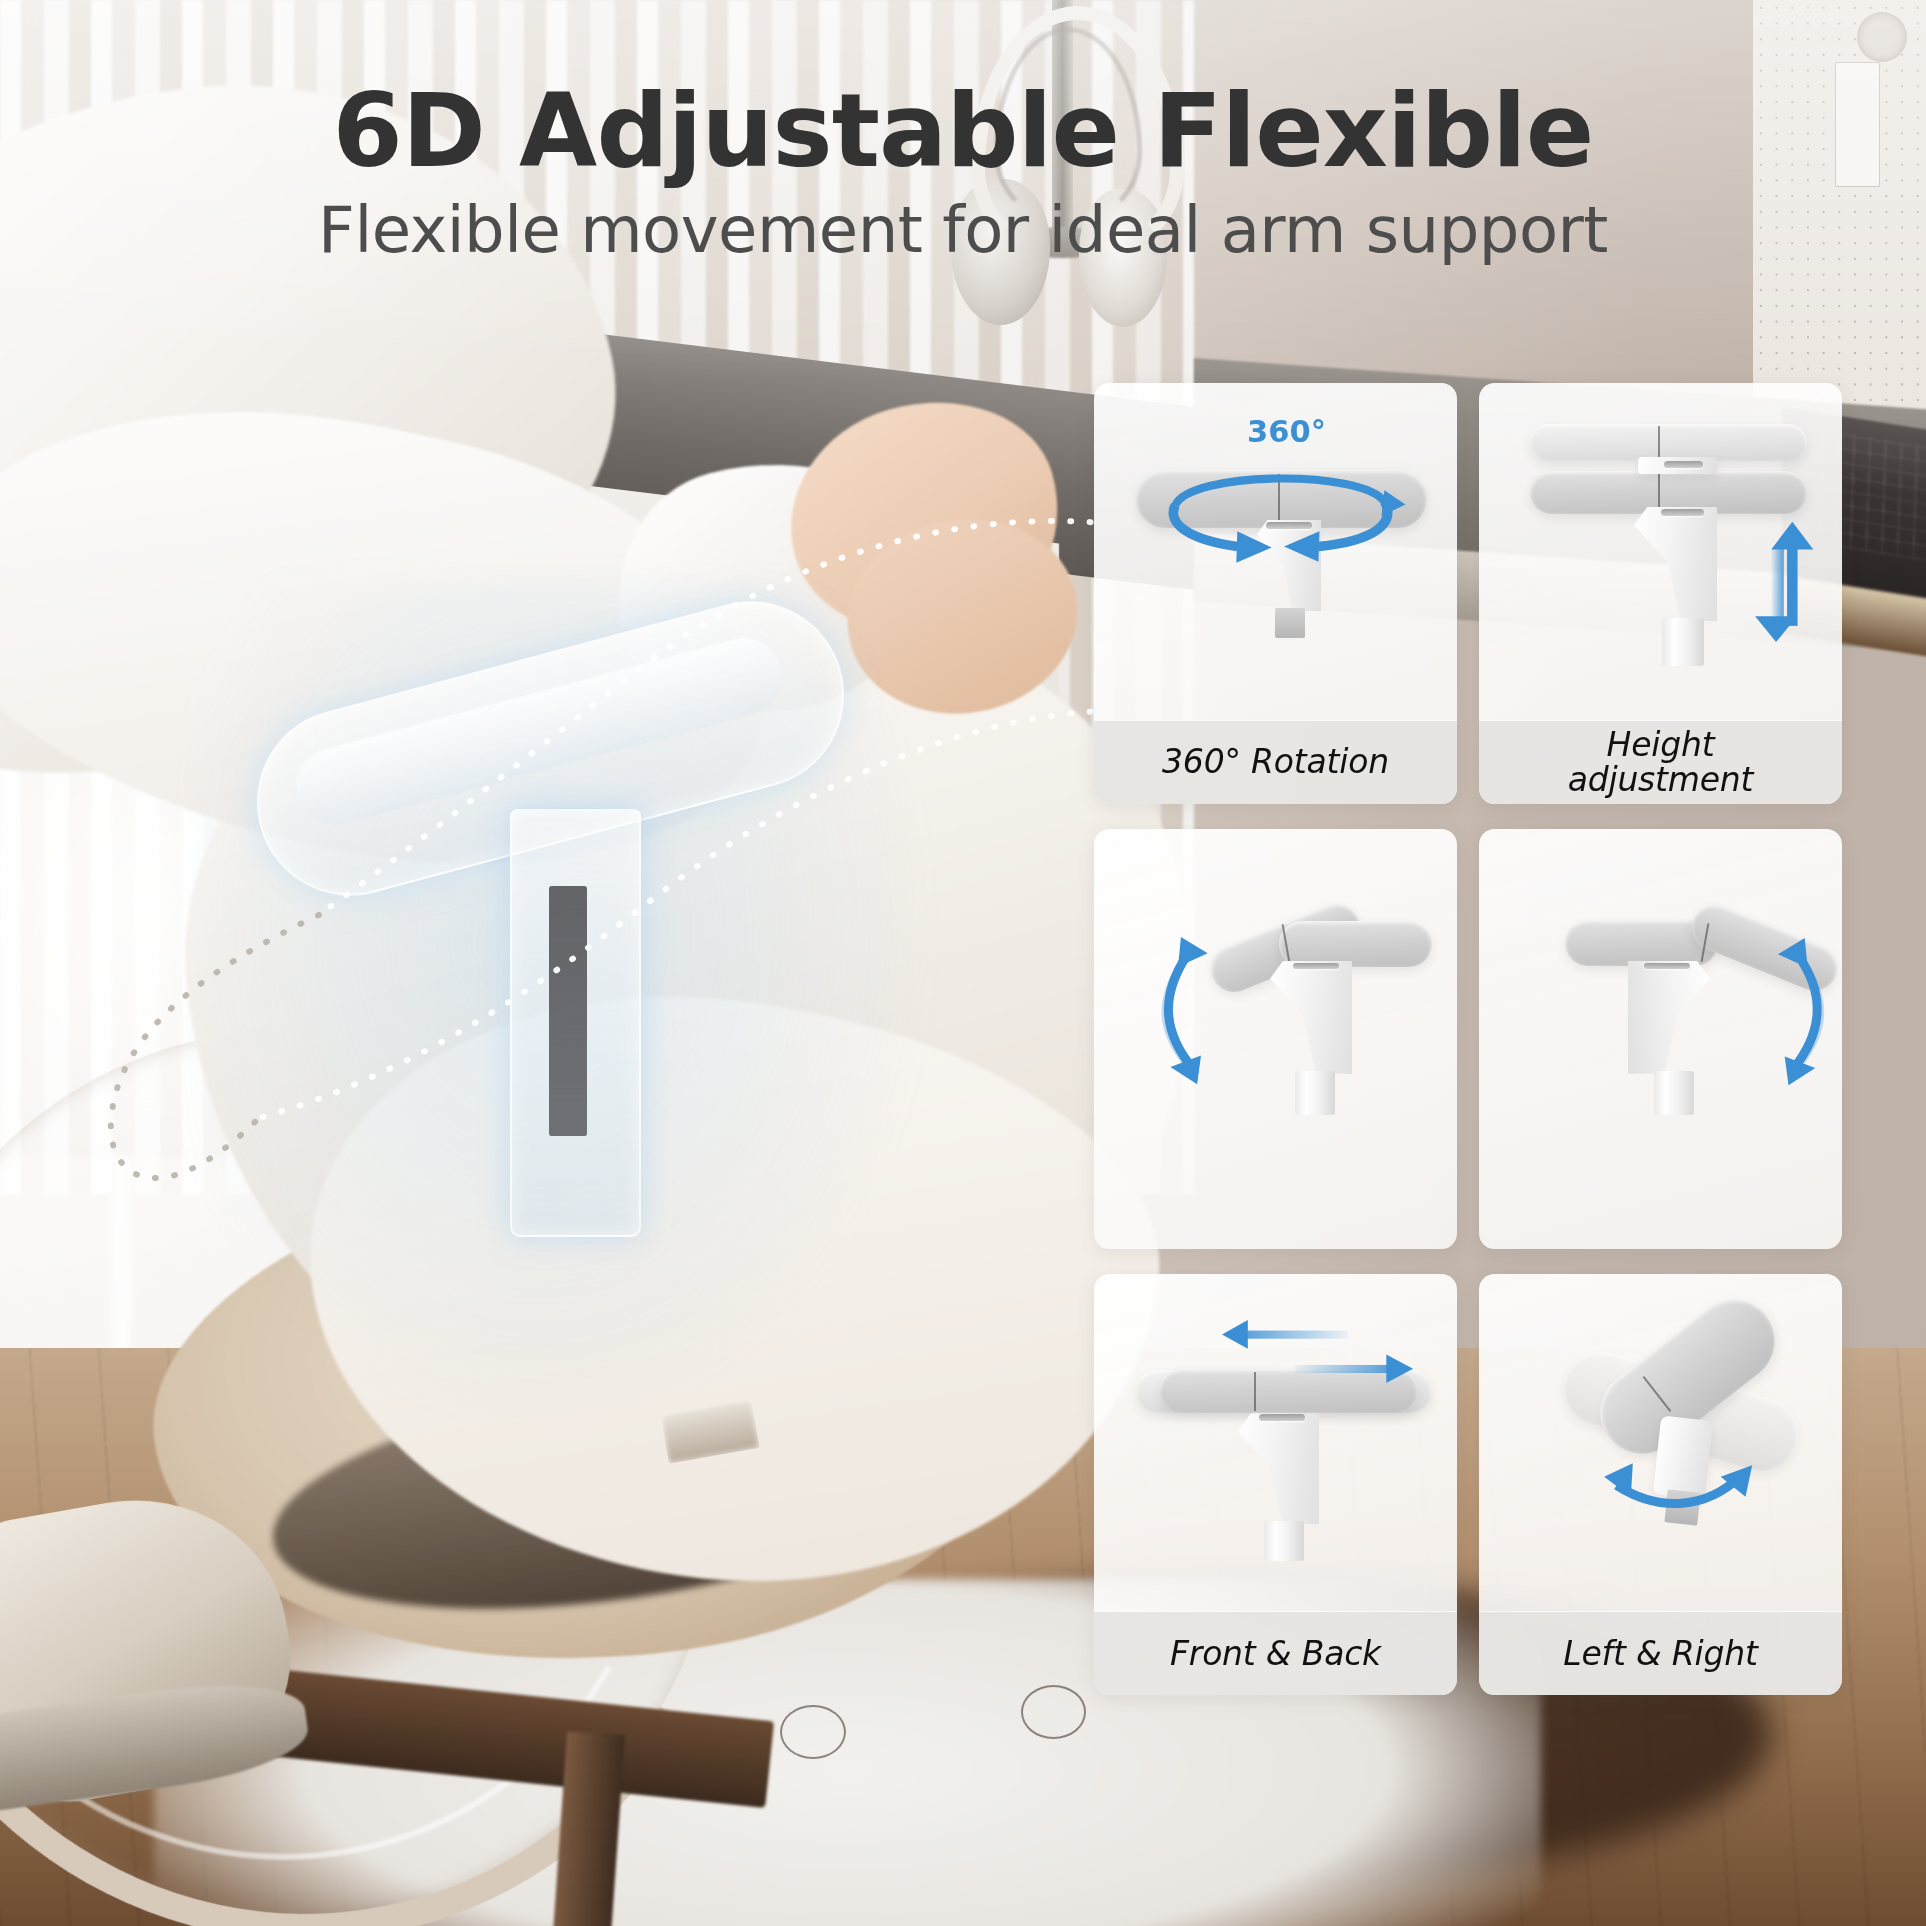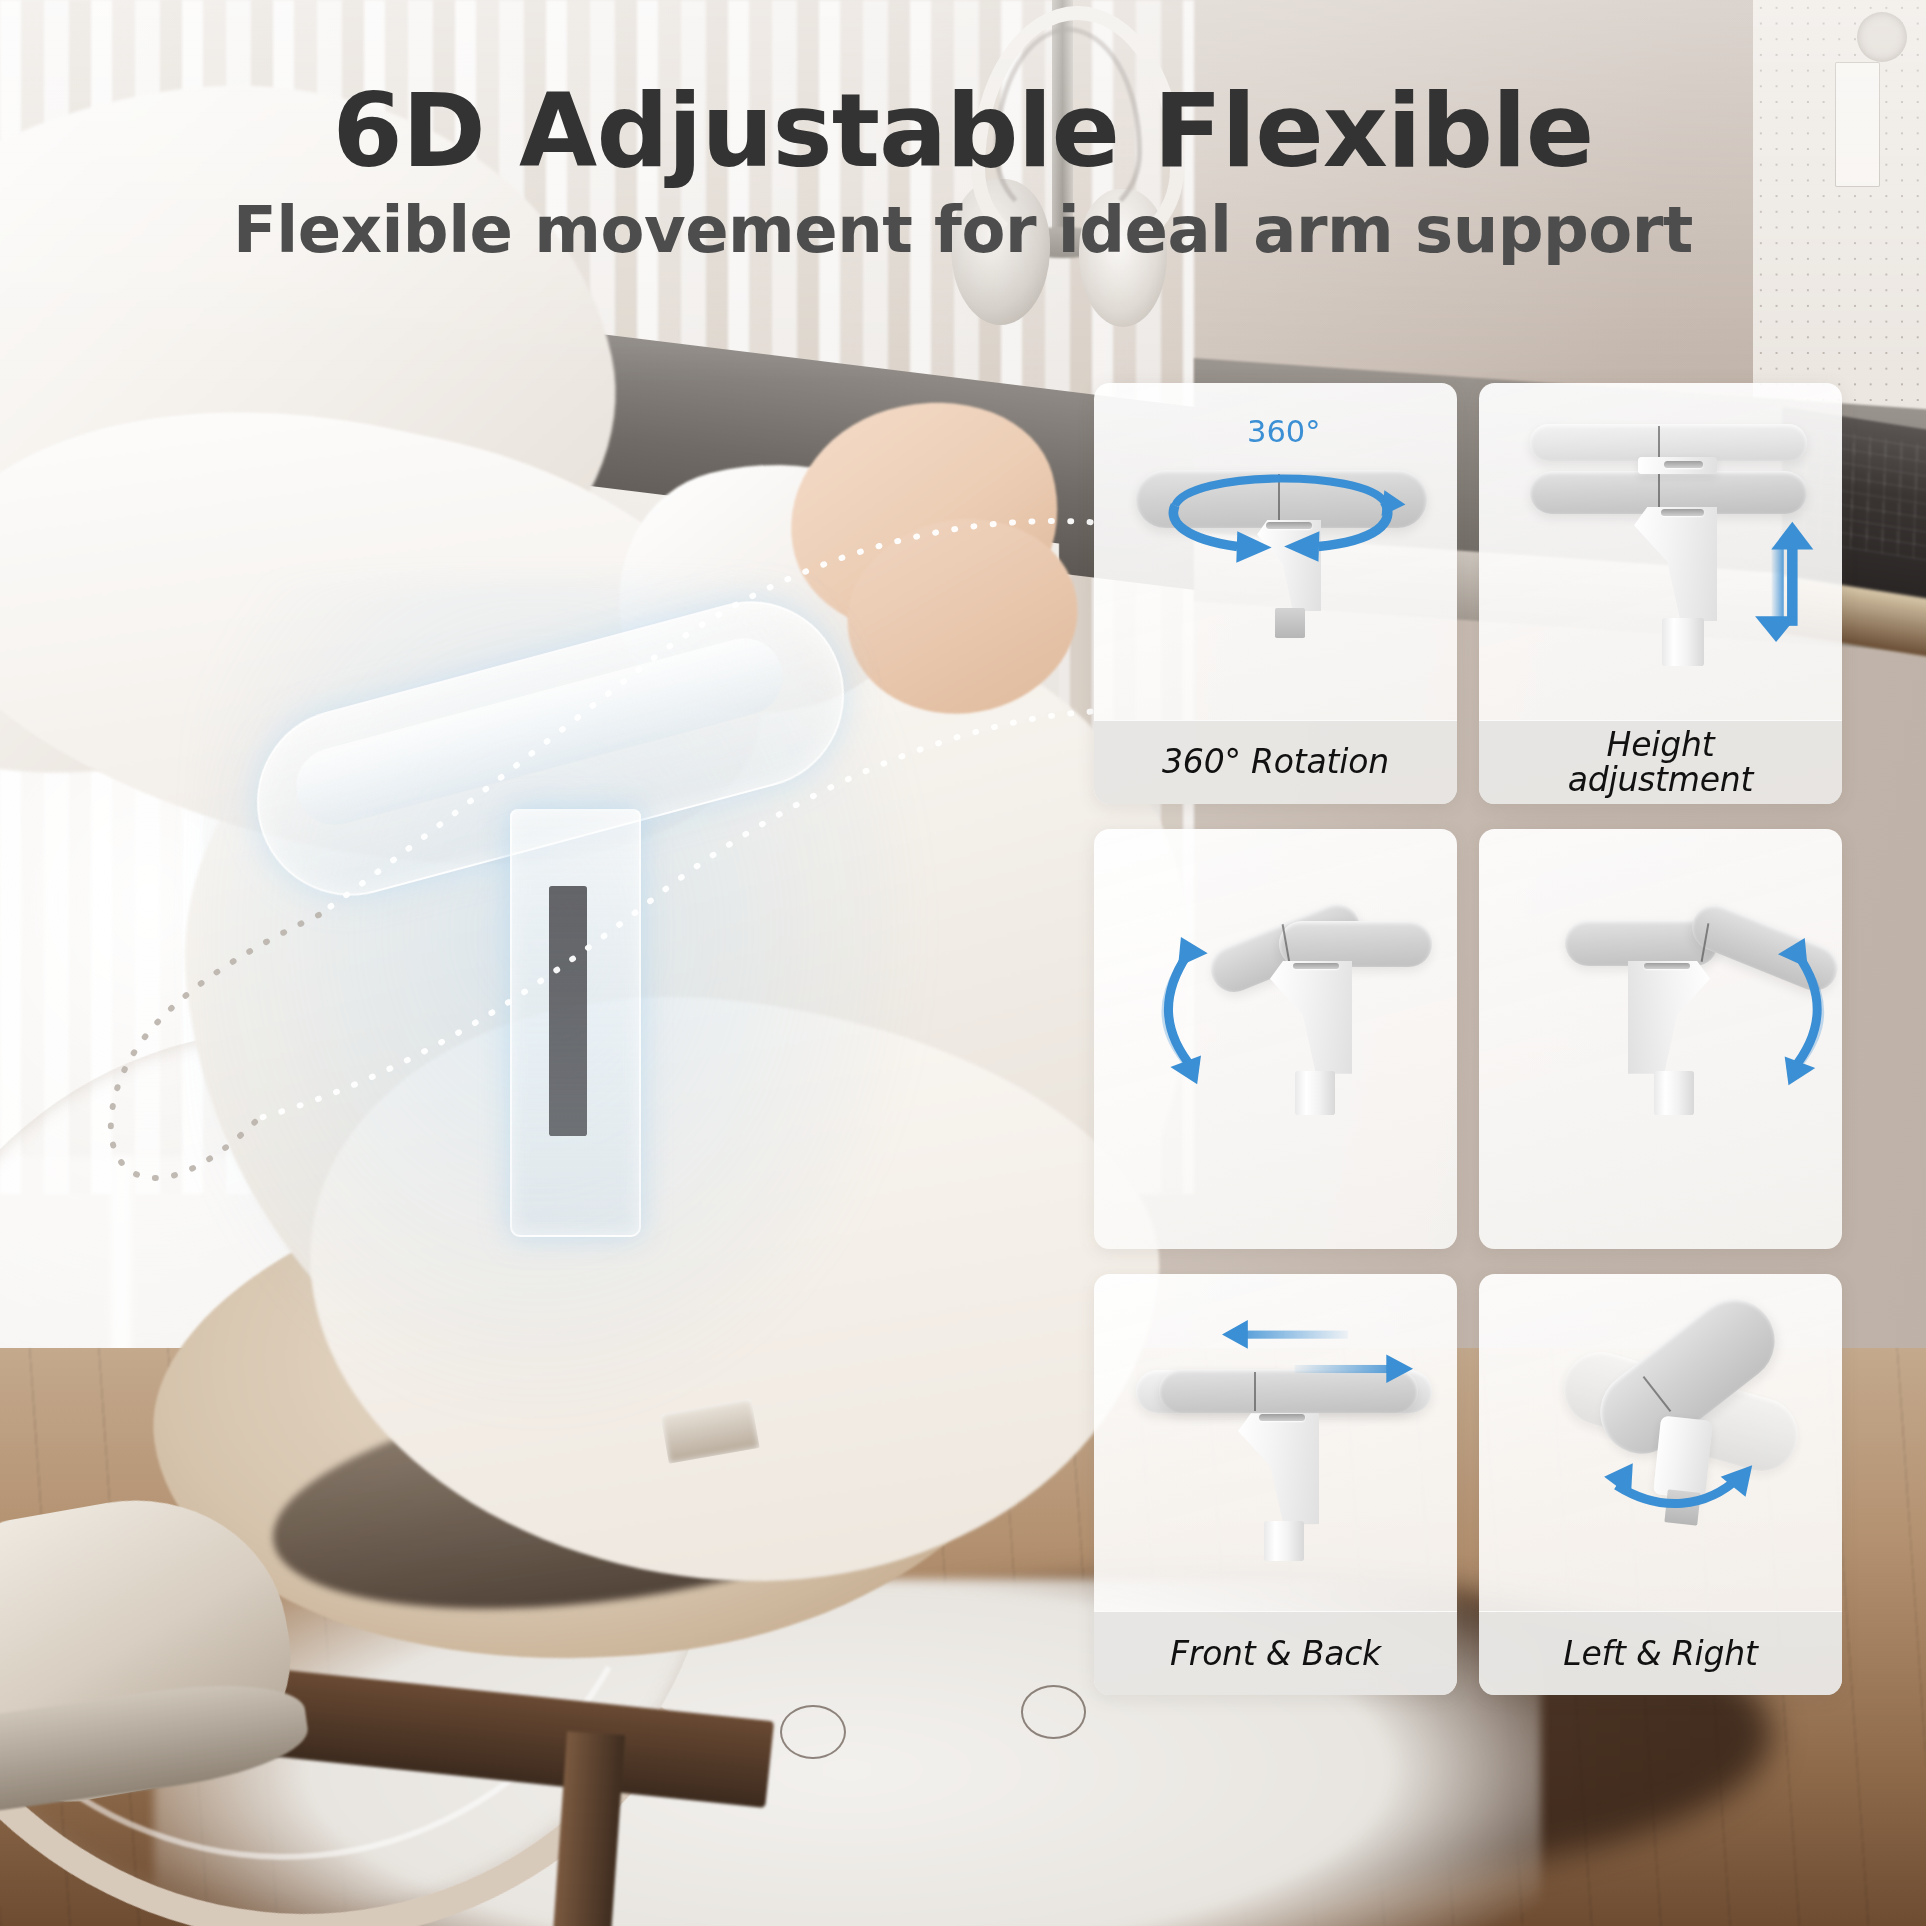--- a/index.html
+++ b/index.html
@@ -306,21 +306,21 @@
   .title{
     margin:0;
     font-size:101px;line-height:1.04;
     font-weight:700;letter-spacing:-0.9px;
     color:#333333;
     font-family:"DejaVu Sans","Liberation Sans",sans-serif;
   }
   .subtitle{
     margin:11px 0 0 0;
     font-size:64px;line-height:1.12;
-    font-weight:700;letter-spacing:-0.5px;
+    font-weight:400;letter-spacing:-0.5px;
     color:#4d4d4d;
     font-family:"DejaVu Sans","Liberation Sans",sans-serif;
   }
 
   
   .grid{
     position:absolute;
     left:1094px;top:383px;
     width:748px;height:1312px;
     display:grid;
@@ -388,21 +388,21 @@
     box-shadow:0 0.9px 1.8px rgba(255,255,255,.9);
   }
   .seam{
     position:absolute;width:1.8px;
     background:rgba(60,60,60,.55);
   }
   svg.arrows{position:absolute;inset:0;width:100%;height:100%;overflow:visible;}
   .deg-label{
     position:absolute;
     font-family:"DejaVu Sans","Liberation Sans",sans-serif;
-    font-weight:400;font-size:30.5px;color:#3b8fd4;letter-spacing:0;
+    font-weight:700;font-size:30.5px;color:#3b8fd4;letter-spacing:0;
   }
 </style>
 </head>
 <body>
 
 <div id="stage">
 
   <div class="photo">
     <div class="wall"></div>
     <div class="blinds"></div>

